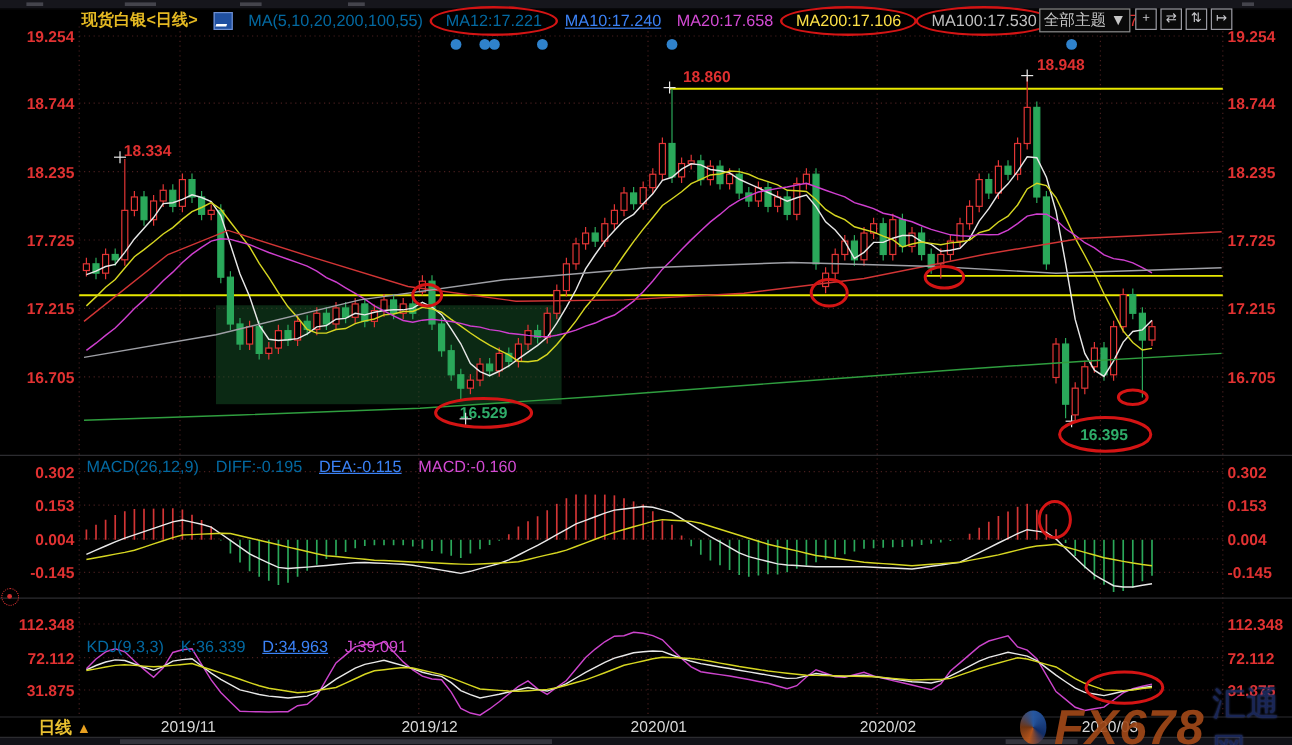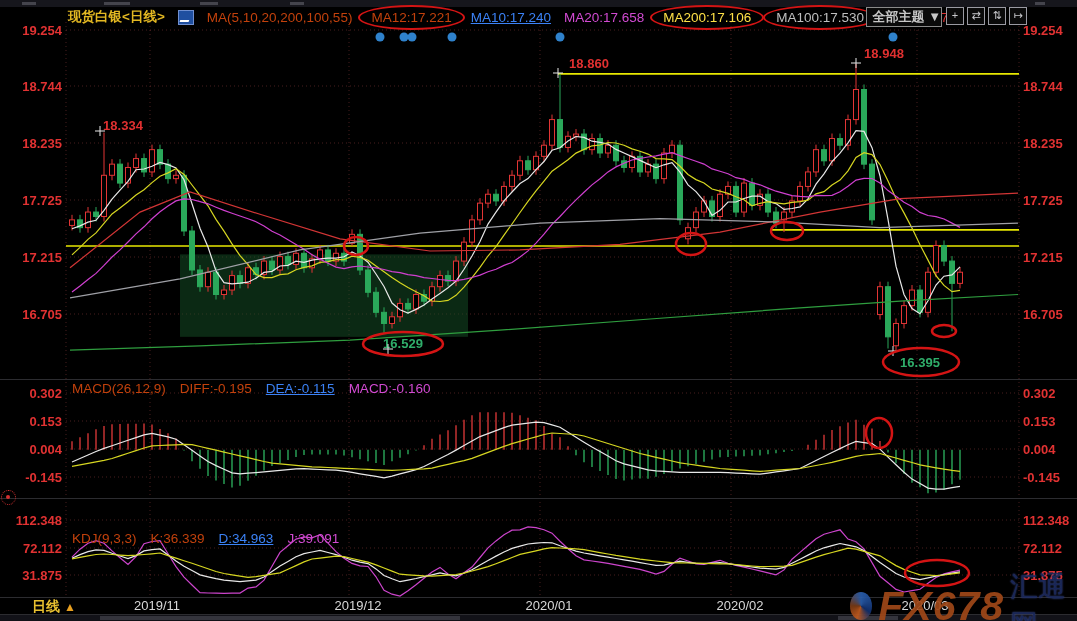--- a/index.html
+++ b/index.html
@@ -3,29 +3,29 @@
 <meta charset="utf-8">
 <style>
   html,body{margin:0;padding:0;background:#000;width:1077px;height:621px;overflow:hidden;
     font-family:"Liberation Sans","DejaVu Sans",sans-serif;}
   #app{position:relative;width:1077px;height:479px;background:#000;}
   #top-edge{position:absolute;left:0;top:0;width:1077px;height:7px;background:#16161c;border-bottom:1px solid #000;}
   .edge-mark{position:absolute;top:2px;height:3px;background:#44444c;}
   #topbar{position:absolute;left:68px;top:6px;height:22px;display:flex;align-items:center;gap:13px;
     font-size:13.5px;white-space:nowrap;z-index:5;}
   .sym{color:#e3b822;font-weight:bold;}
-  .w{color:#c2410c;} .yl{color:#3b82f6;text-decoration:underline;} .mg{color:#d24ad2;} .gr{color:#fde047;} .gy{color:#bfbfbf;} .rd{color:#e03030;}
+  .w{color:#0369a1;} .yl{color:#3b82f6;text-decoration:underline;} .mg{color:#d24ad2;} .gr{color:#fde047;} .gy{color:#bfbfbf;} .rd{color:#e03030;}
   .oval{position:relative;padding:0 6px;}
   .oval::after{content:'';position:absolute;left:-7px;right:-7px;top:-5px;bottom:-5px;
     border:2.5px solid #d41414;border-radius:50%;pointer-events:none;}
   #chart-icon{width:14px;height:13px;background:#1f4fa0;border:1px solid #6f8fd0;display:inline-block;position:relative;}
   #chart-icon::after{content:'';position:absolute;left:2px;top:3px;width:9px;height:6px;
     border-bottom:2px solid #fff;transform:skewX(-20deg);}
   #theme-btn{position:absolute;left:866px;top:7px;width:74px;height:18px;border:1px solid #8a8a8a;
-    color:#c8c8c8;font-size:13px;text-align:right;line-height:18px;z-index:6;background:#0a0a0a;font-weight:bold;}
+    color:#c8c8c8;font-size:13px;text-align:center;line-height:18px;z-index:6;background:#0a0a0a;}
   #tool-icons{position:absolute;left:946px;top:7px;display:flex;gap:3px;z-index:6;}
   .tool{width:16px;height:16px;border:1px solid #9a9aa2;color:#c8c8cc;font-size:11px;line-height:15px;
     text-align:center;background:#0a0a0a;}
   #macd-row{position:absolute;left:72px;top:381px;font-size:13.5px;display:flex;gap:14px;z-index:5;white-space:nowrap;align-items:flex-end;}
   #kdj-row{position:absolute;left:72px;top:499px;font-size:13.5px;display:flex;gap:14px;z-index:5;white-space:nowrap;margin-top:32px;}
   #period{position:absolute;left:32px;top:598px;font-size:14px;font-weight:bold;color:#e8c030;z-index:6;}
   #period .arr{color:#e8a020;font-size:12px;}
   #watermark{position:absolute;left:850px;top:568px;display:flex;align-items:center;gap:6px;z-index:4;opacity:.92;}
   #wm-logo{width:28px;height:28px;border-radius:50%;
     background:conic-gradient(#2a5fae,#12306e 35%,#c05a1e 55%,#7a3a14 75%,#2a5fae);}

